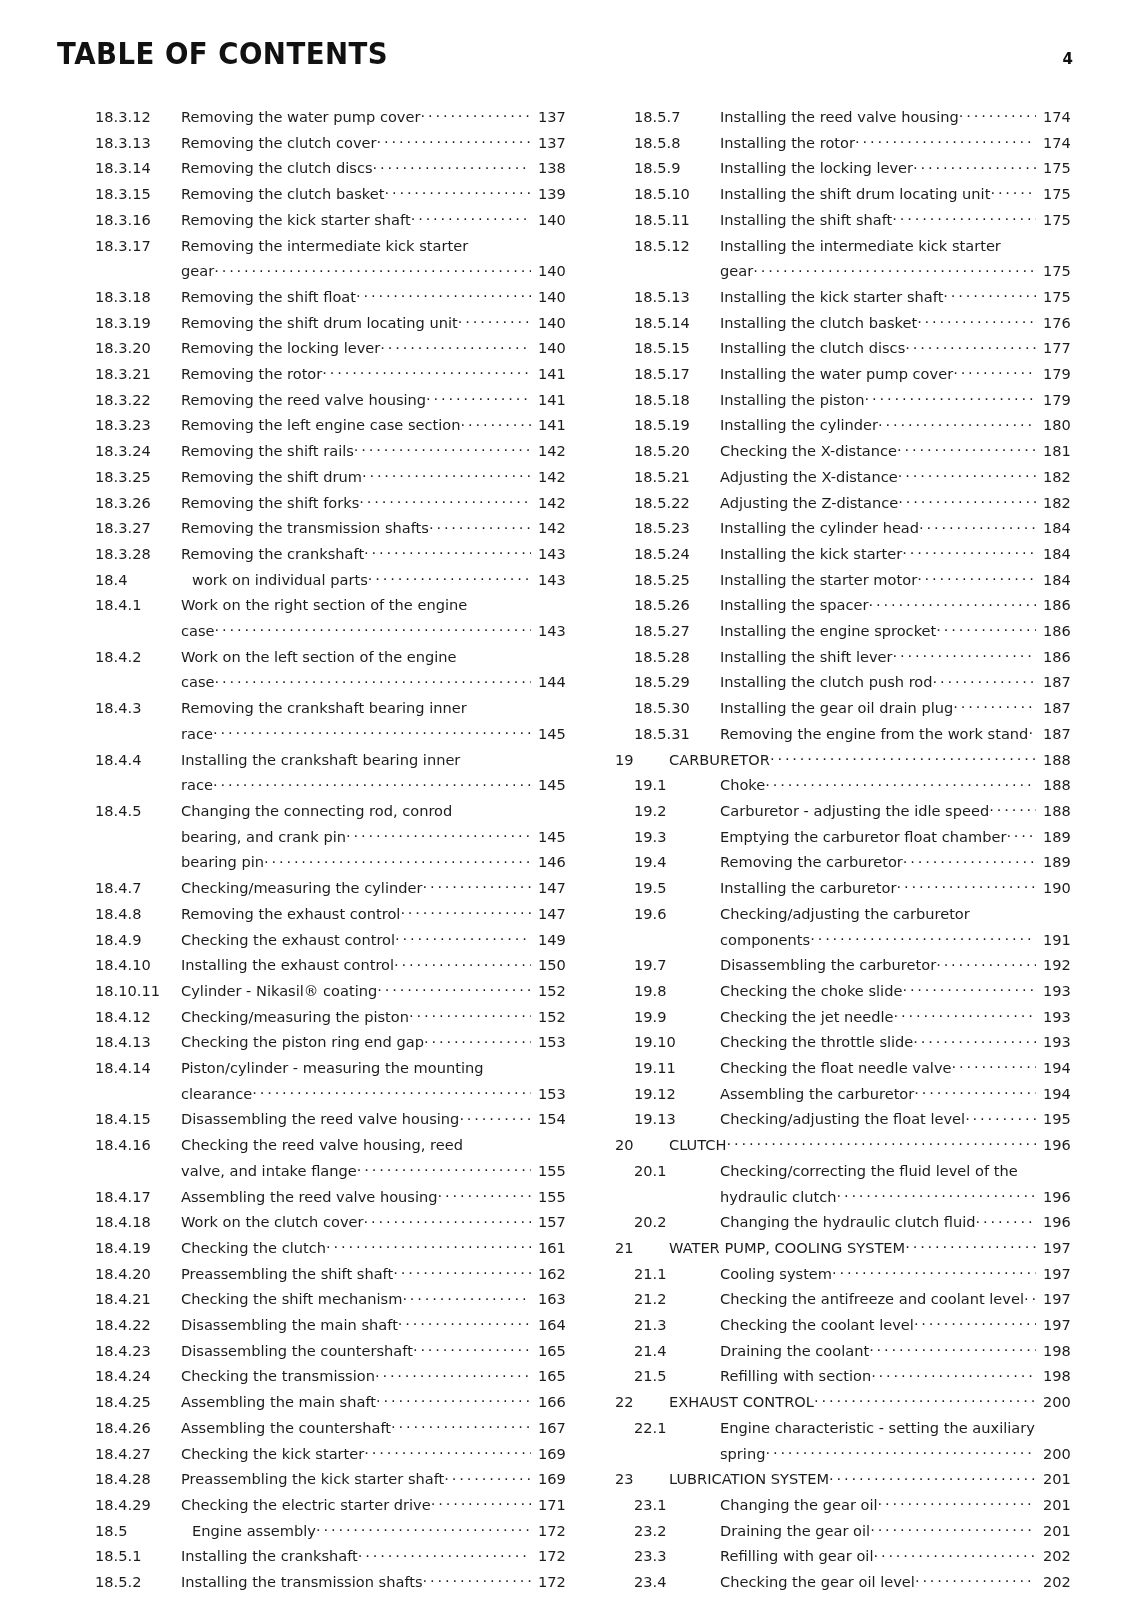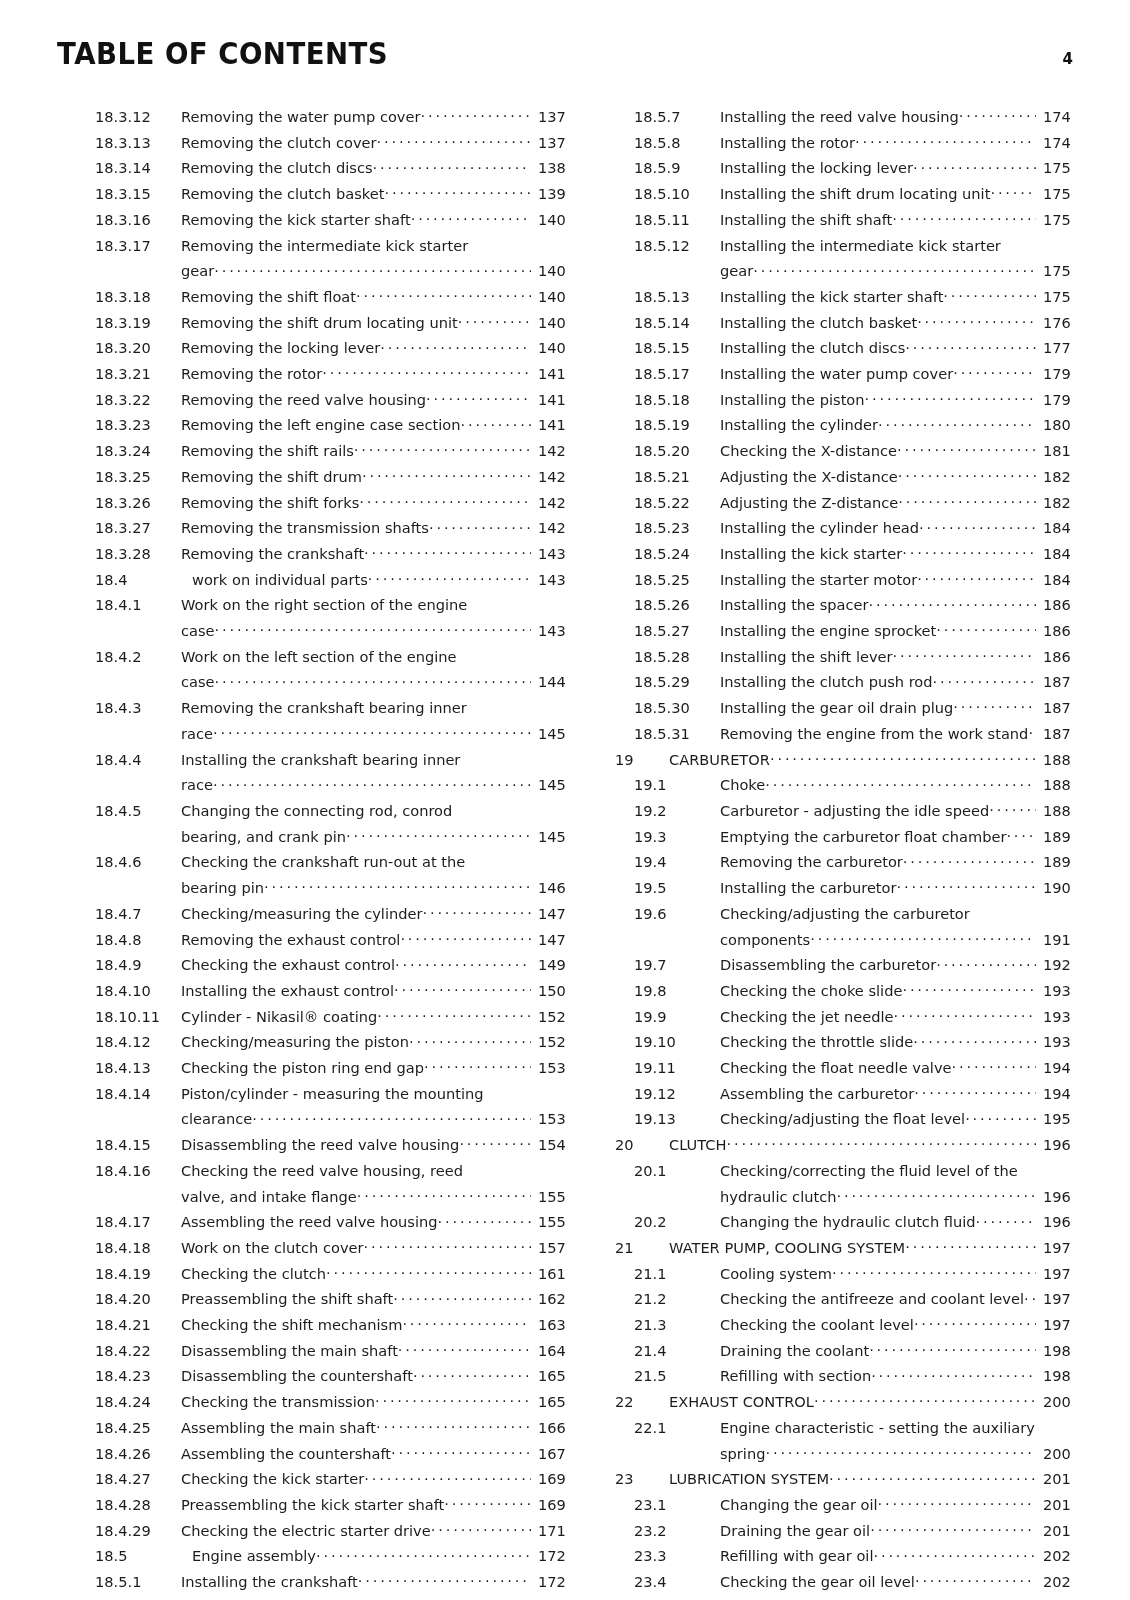--- a/index.html
+++ b/index.html
@@ -350,24 +350,20 @@
             <span class="title">Changing the connecting rod, conrod</span>
           </div>
           <div class="toc-line lvl-3 cont">
             <span class="num">18.4.5</span>
             <span class="title">bearing, and crank pin</span>
             <span class="leader"></span>
             <span class="pg">145</span>
           </div>
         </div>
         <div class="toc-entry">
-          <div class="toc-line lvl-3">
-            <span class="num">18.4.6</span>
-            <span class="title">Checking the crankshaft run-out at the</span>
-          </div>
           <div class="toc-line lvl-3 cont">
             <span class="num">18.4.6</span>
             <span class="title">bearing pin</span>
             <span class="leader"></span>
             <span class="pg">146</span>
           </div>
         </div>
         <div class="toc-entry">
           <div class="toc-line lvl-3">
             <span class="num">18.4.7</span>

